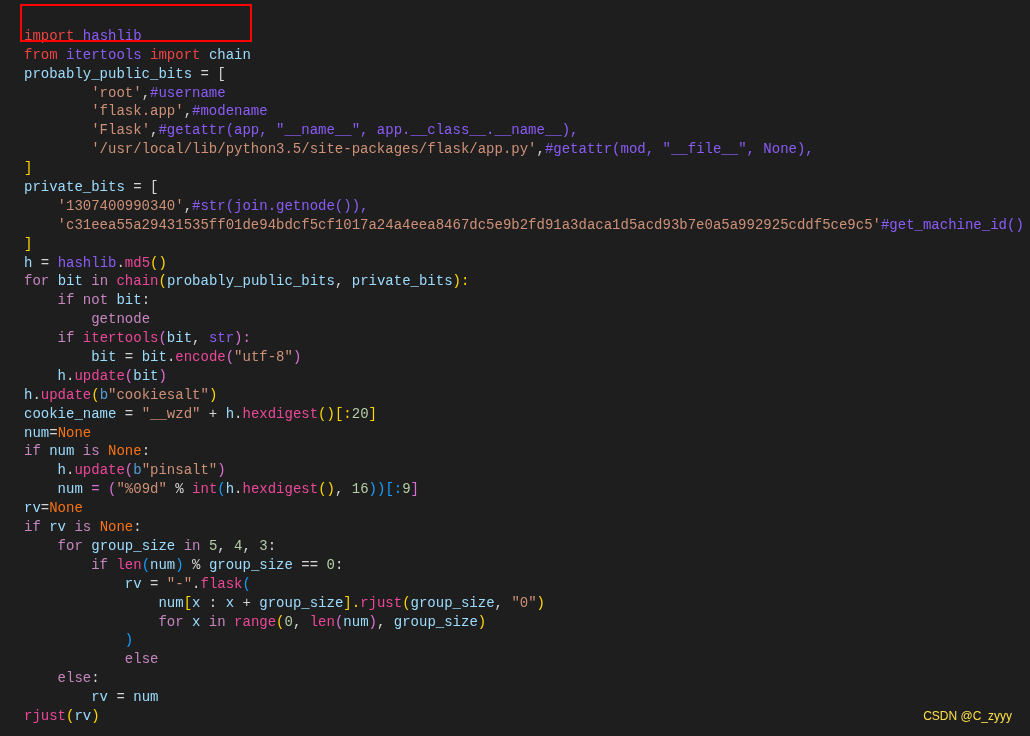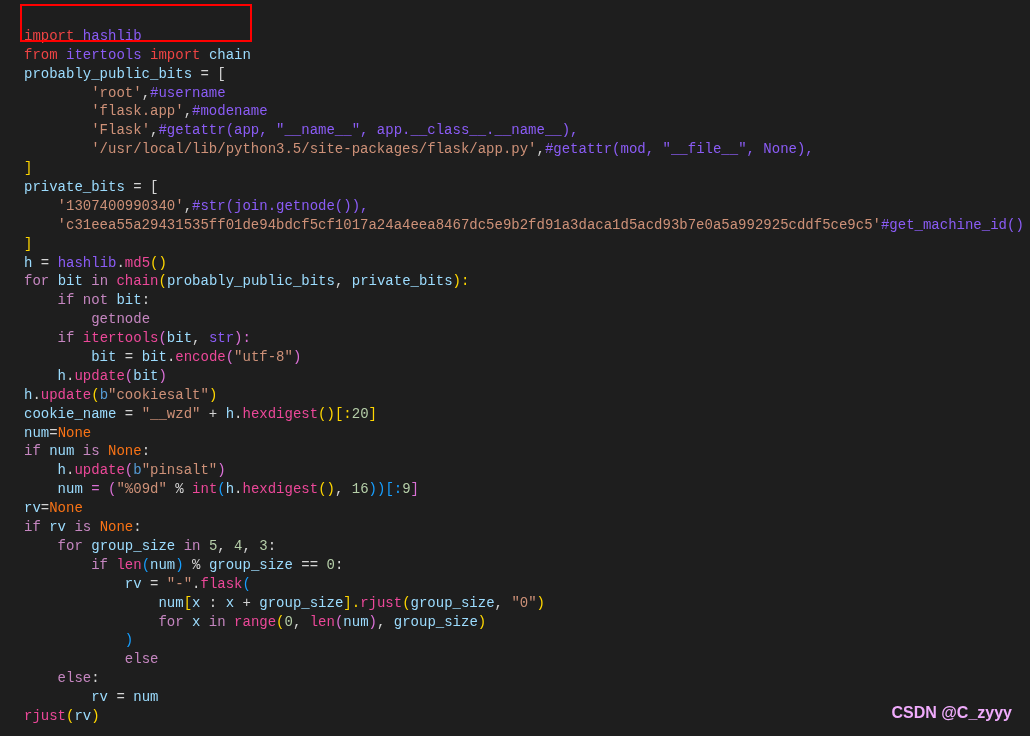--- a/index.html
+++ b/index.html
@@ -45,24 +45,23 @@
     .comment { color: #8b5cf6; }
     .paren { color: #ffd700; }
     .paren2 { color: #da70d6; }
     .paren3 { color: #179fff; }
     .op { color: #d4d4d4; }
     .bracket-y { color: #ffd700; }
     .watermark {
       position: absolute;
       bottom: 12px;
       right: 18px;
-      color: #f0abfc;
-      font-size: 16px;
+      color: #fde047;
+      font-size: 12px;
       font-family: sans-serif;
-      font-weight: bold;
     }
     pre { margin: 0; font-family: inherit; }
   </style>
 </head>
 <body>
 
 <div class="highlight-box"></div>
 
 <div class="code-container">
 <pre><span class="kw-import">import</span> <span class="module">hashlib</span>

